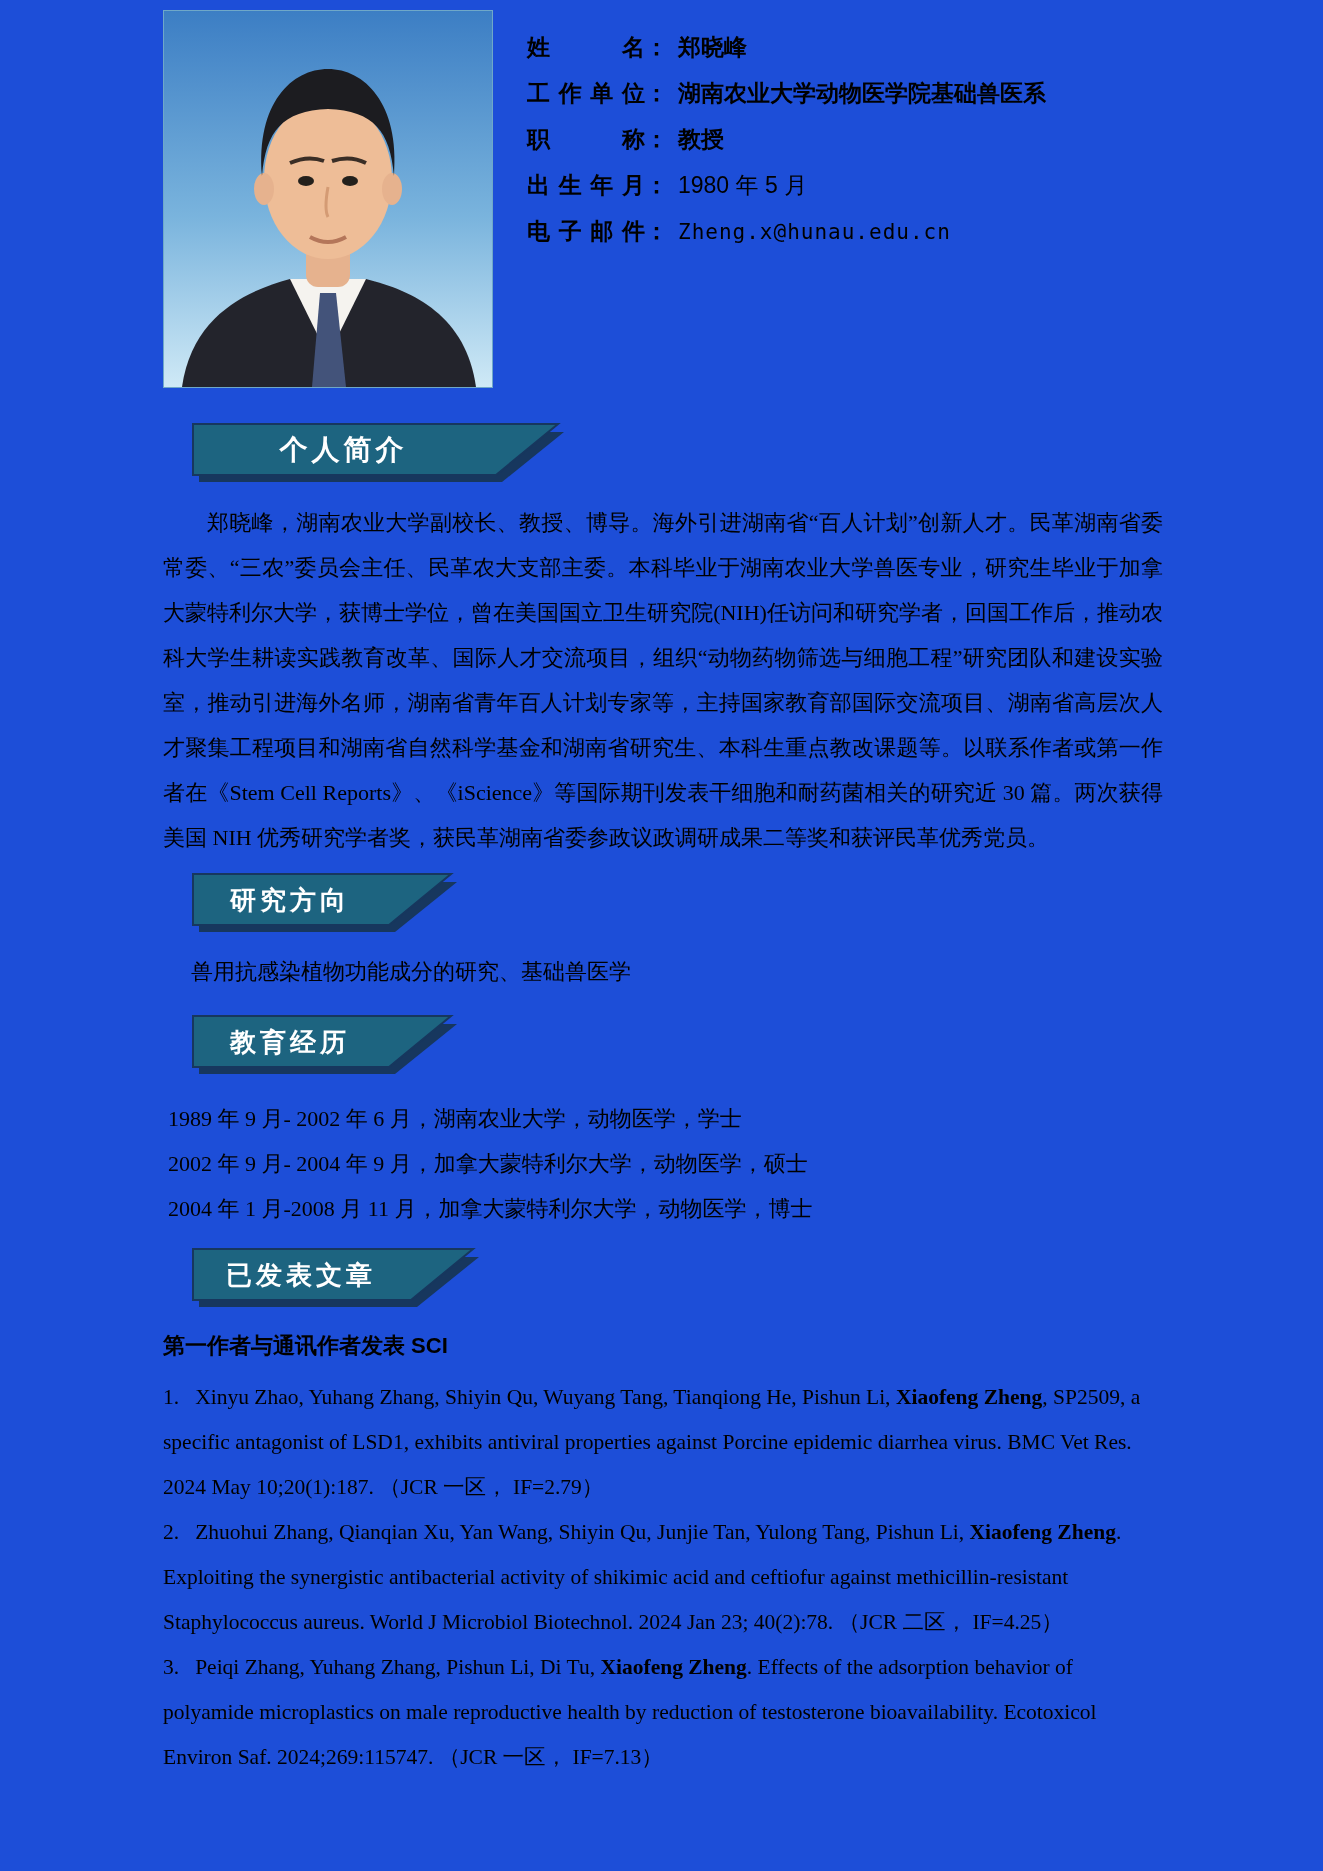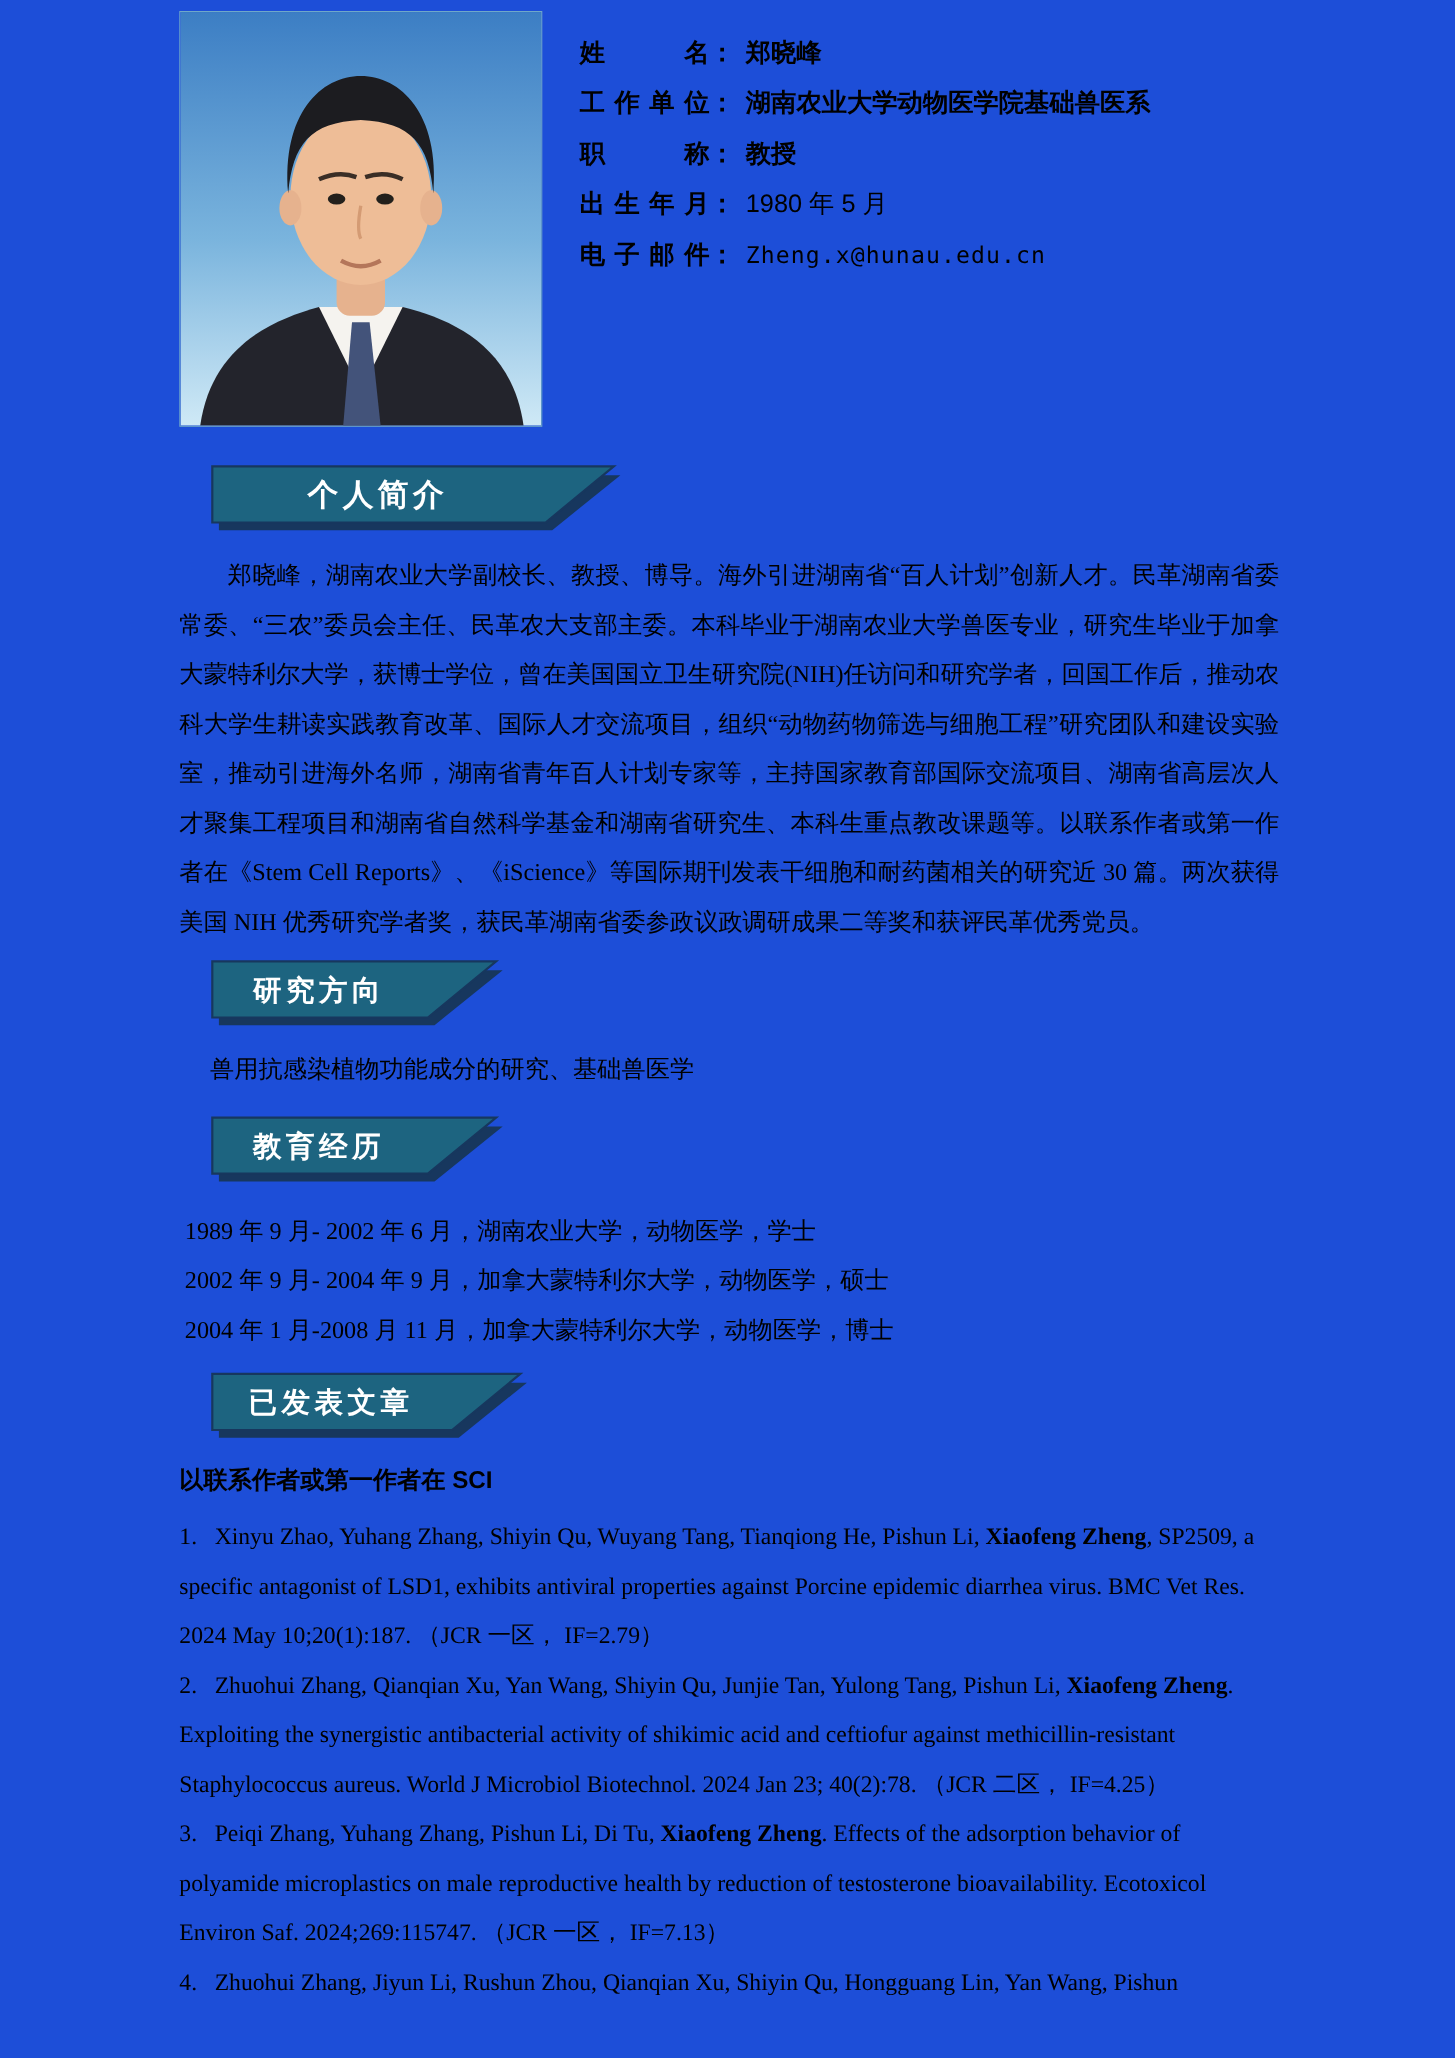--- a/index.html
+++ b/index.html
@@ -162,31 +162,28 @@
       <div>2004 年 1 月-2008 月 11 月，加拿大蒙特利尔大学，动物医学，博士</div>
     </div>
 
     <div class="banner mt-sec4" style="width:290px;">
       <svg width="290" height="62" viewBox="0 0 290 62">
         <polygon points="8,10 288,10 226,60 8,60" fill="#17375e"></polygon>
         <polygon points="2,2 282,2 220,53 2,53" fill="#1d6480" stroke="#17375e" stroke-width="2"></polygon>
       </svg>
       <div class="banner-label" style="width:220px;">已发表文章</div>
     </div>
-    <div class="pub-subtitle">以联系作者或第一作者在 SCI</div>
+    <div class="pub-subtitle">第一作者与通讯作者发表 SCI</div>
 
     <div class="pub-list">
       <div class="pub-item">
         <span class="pub-num">1.</span><span>Xinyu Zhao, Yuhang Zhang, Shiyin Qu, Wuyang Tang, Tianqiong He, Pishun Li, </span><b>Xiaofeng Zheng</b><span>, SP2509, a specific antagonist of LSD1, exhibits antiviral properties against Porcine epidemic diarrhea virus. BMC Vet Res. 2024 May 10;20(1):187.  （JCR 一区， IF=2.79）</span>
       </div>
       <div class="pub-item">
         <span class="pub-num">2.</span><span>Zhuohui Zhang, Qianqian Xu, Yan Wang, Shiyin Qu, Junjie Tan, Yulong Tang, Pishun Li, </span><b>Xiaofeng Zheng</b><span>. Exploiting the synergistic antibacterial activity of shikimic acid and ceftiofur against methicillin-resistant Staphylococcus aureus. World J Microbiol Biotechnol. 2024 Jan 23; 40(2):78.  （JCR 二区， IF=4.25）</span>
       </div>
       <div class="pub-item">
         <span class="pub-num">3.</span><span>Peiqi Zhang, Yuhang Zhang, Pishun Li, Di Tu, </span><b>Xiaofeng Zheng</b><span>. Effects of the adsorption behavior of polyamide microplastics on male reproductive health by reduction of testosterone bioavailability. Ecotoxicol Environ Saf. 2024;269:115747.   （JCR 一区， IF=7.13）</span>
       </div>
-      <div class="pub-item">
-        <span class="pub-num">4.</span><span>Zhuohui Zhang, Jiyun Li, Rushun Zhou, Qianqian Xu, Shiyin Qu, Hongguang Lin, Yan Wang, Pishun</span><b></b><span></span>
-      </div>
     </div>
 
   </div>
 </div>
 
 </body></html>

